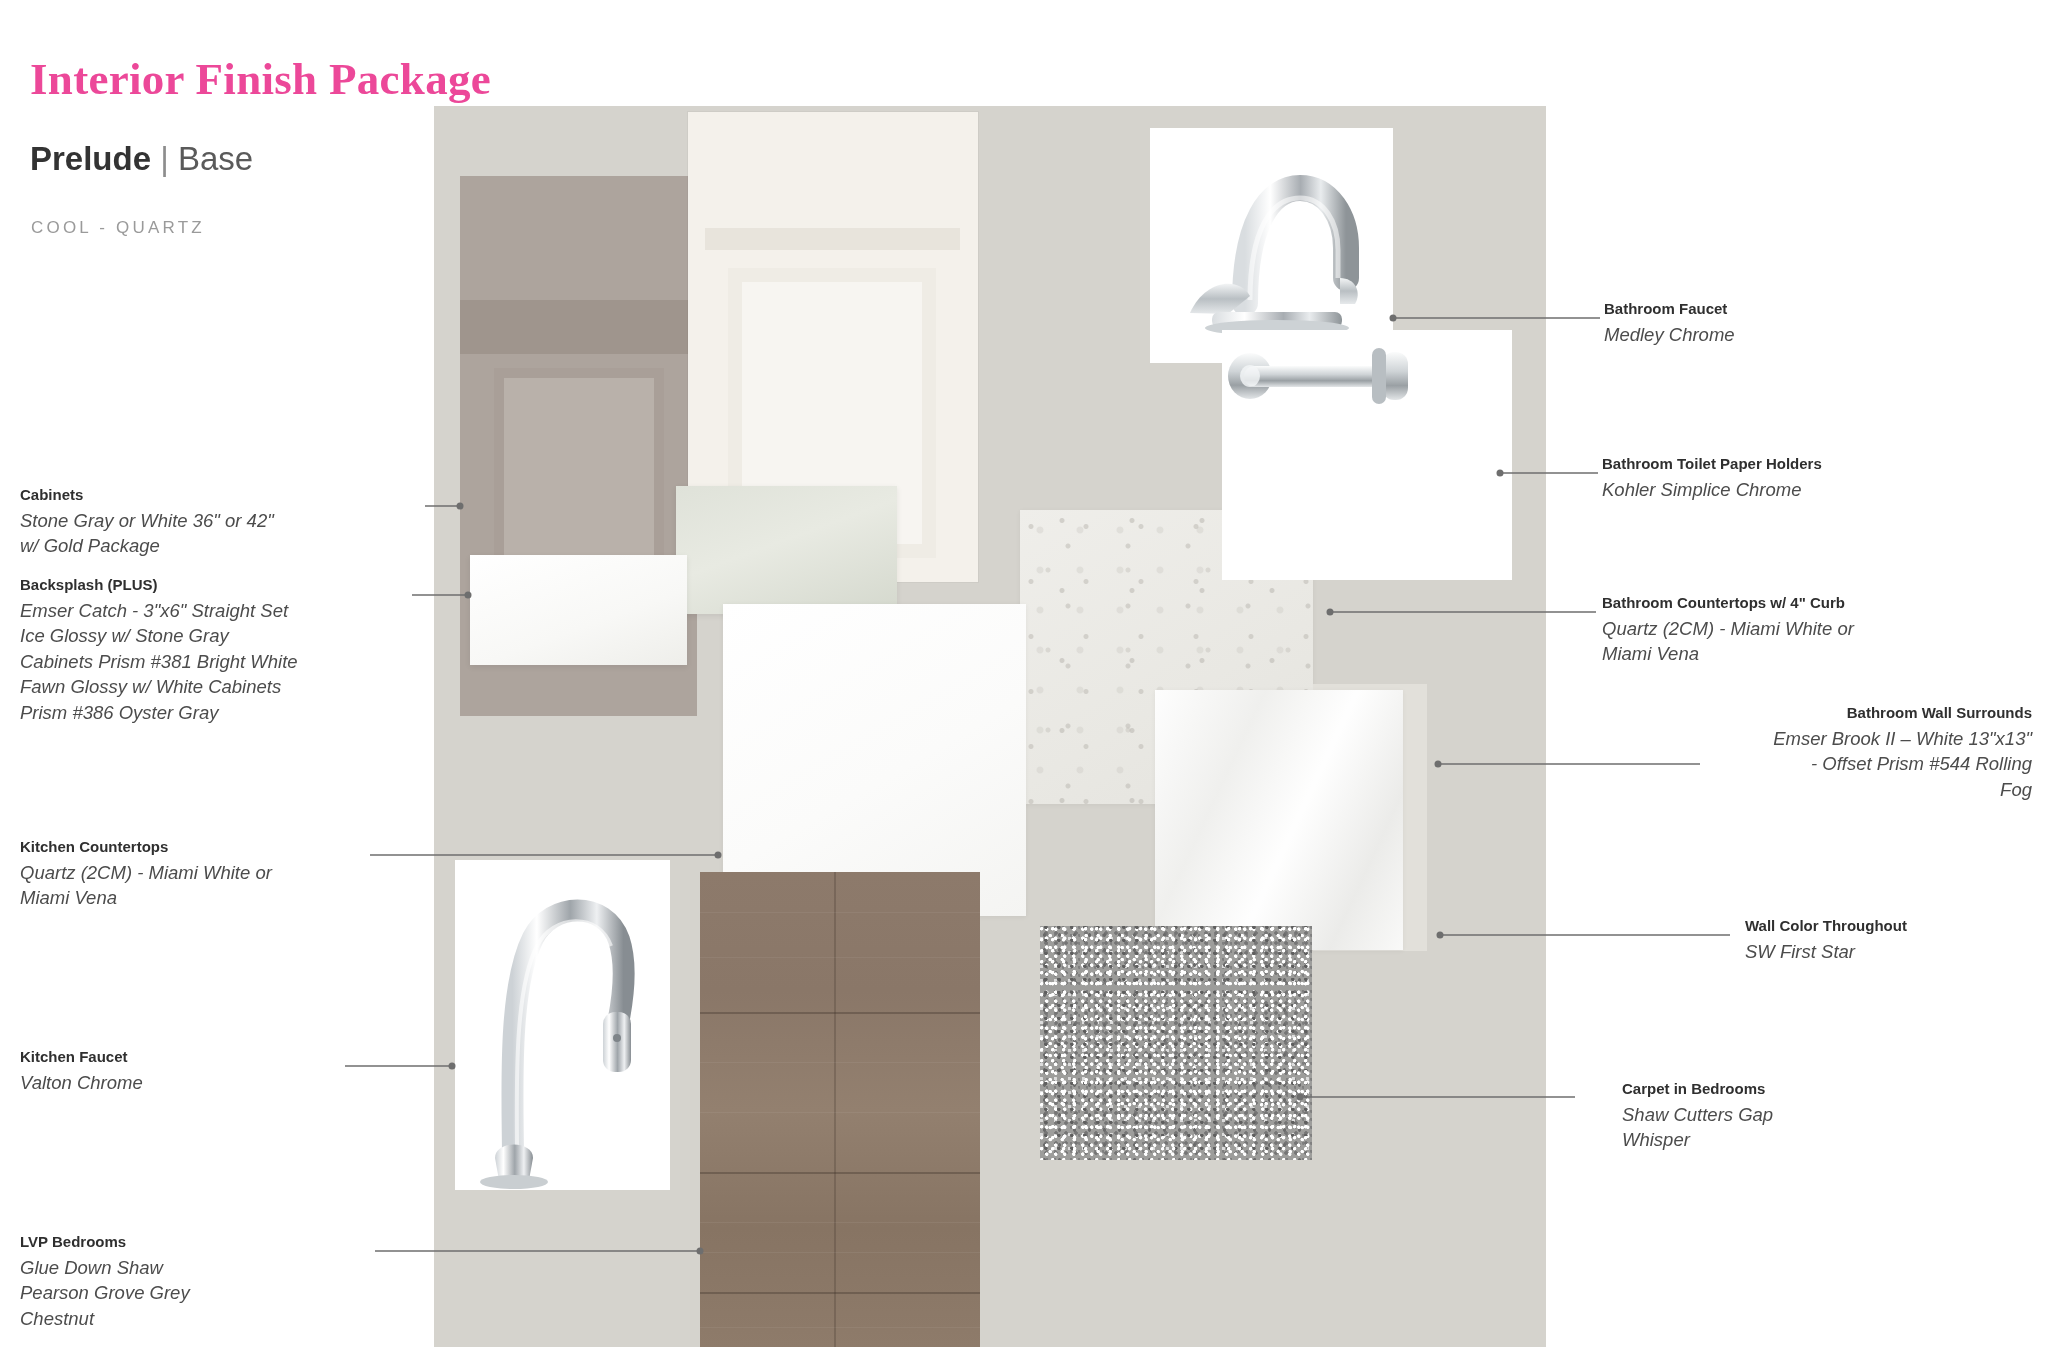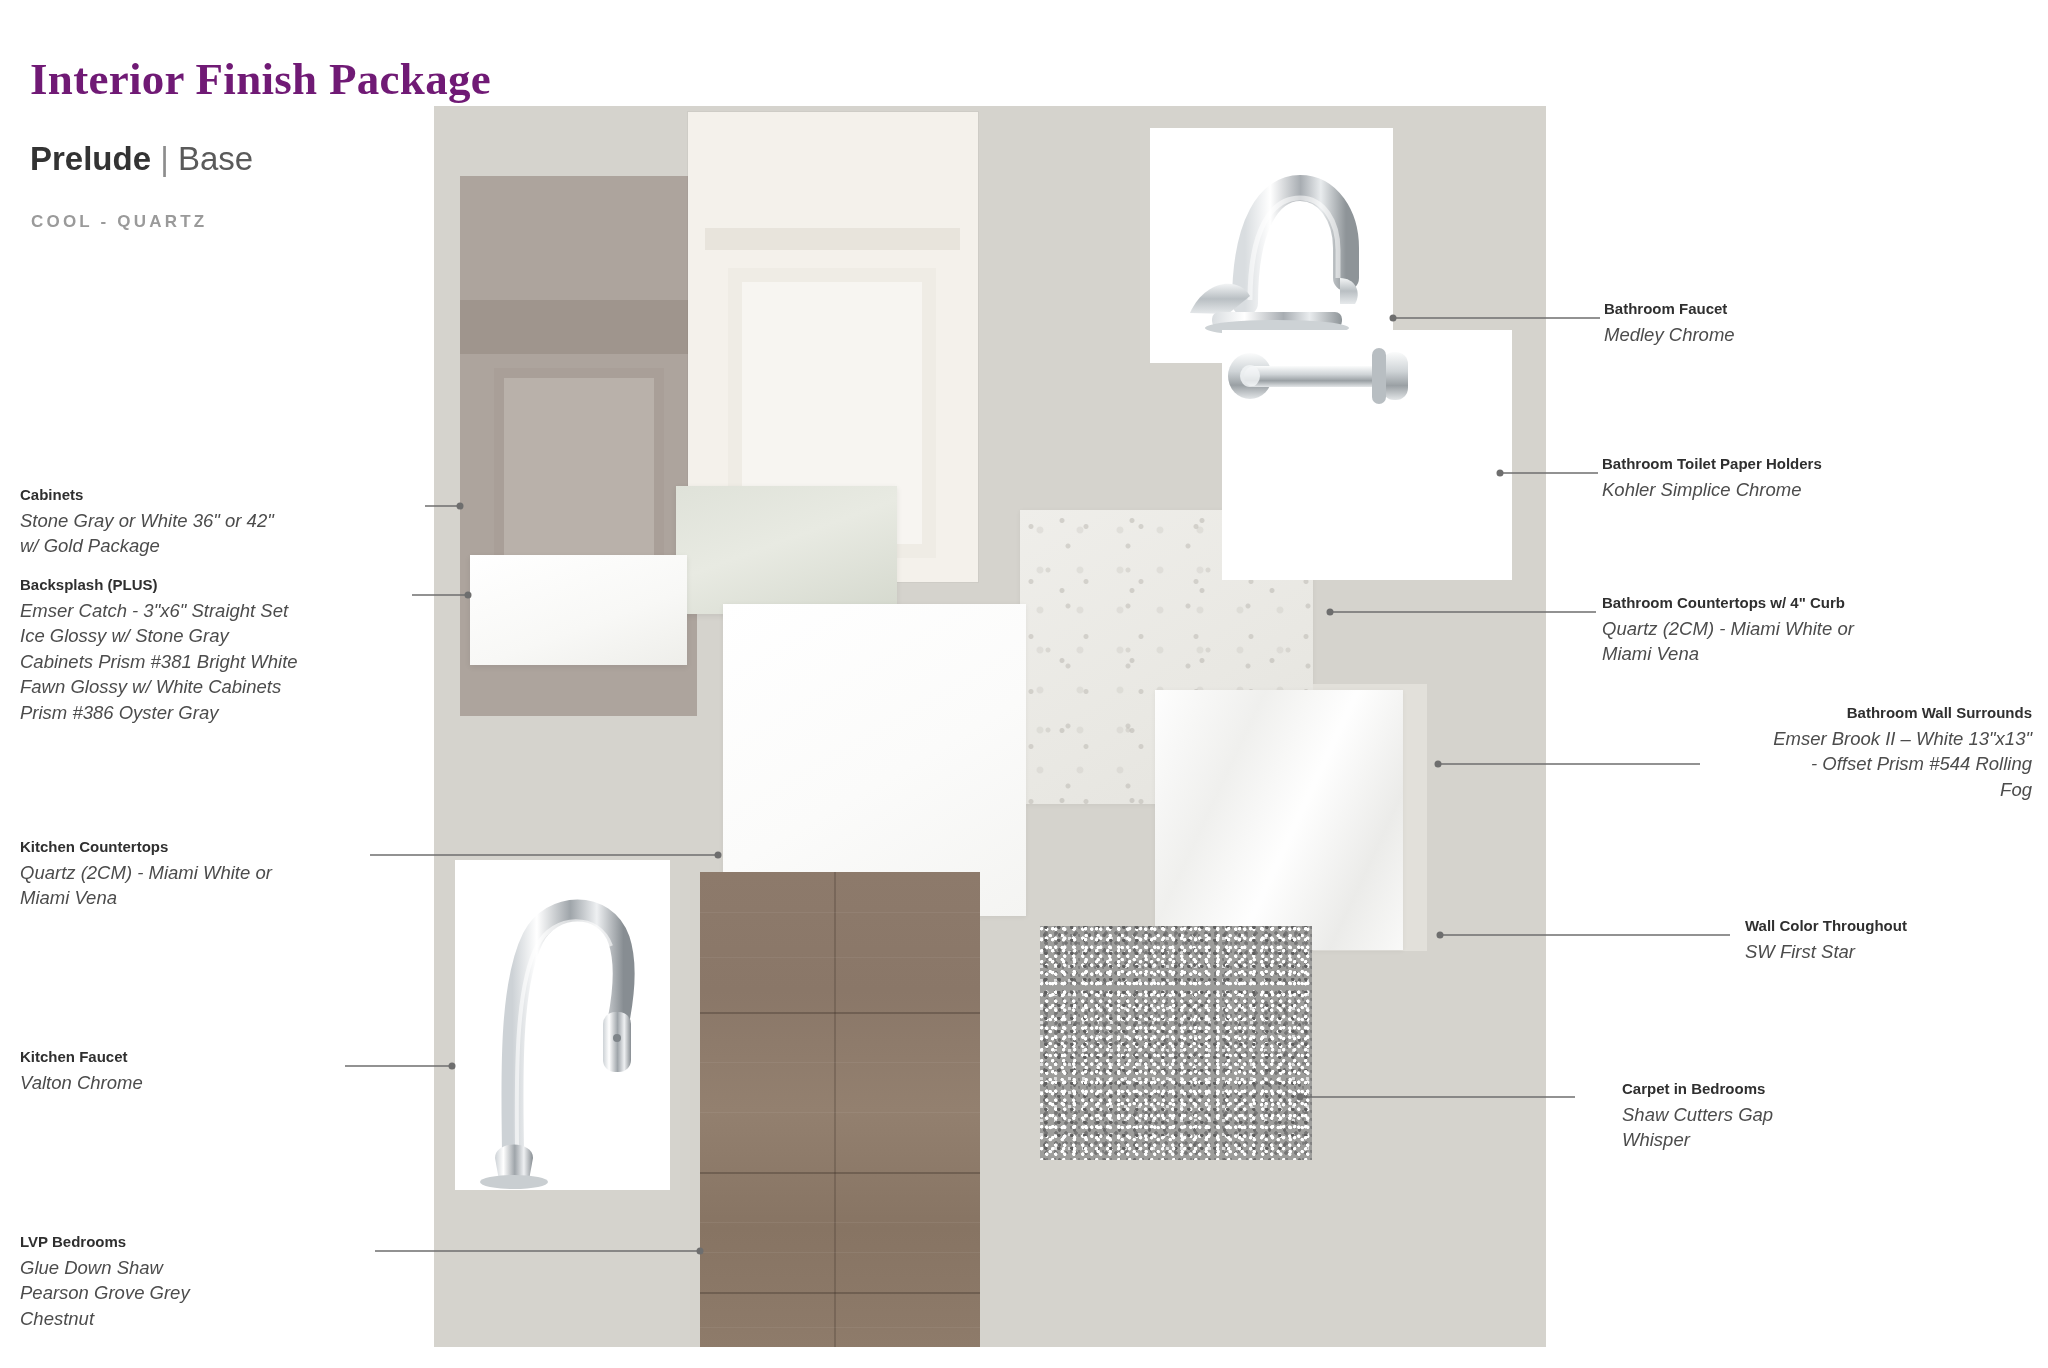--- a/index.html
+++ b/index.html
@@ -17,21 +17,21 @@
   }
 
   
   #page-title {
     position: absolute;
     left: 30px;
     top: 53px;
     font-family: "Liberation Serif", serif;
     font-weight: bold;
     font-size: 45px;
-    color: #701a75;
+    color: #ec4899;
     letter-spacing: 0.3px;
   }
   #subtitle {
     position: absolute;
     left: 30px;
     top: 140px;
     font-size: 33px;
     color: #4a4a4a;
   }
   #subtitle .bold {
@@ -43,23 +43,23 @@
     font-weight: normal;
   }
   #subtitle .light {
     color: #5a5a5a;
     font-weight: normal;
     text-align: right;
   }
   #eyebrow {
     position: absolute;
     left: 31px;
-    top: 212px;
+    top: 218px;
     font-size: 17px;
-    font-weight: bold;
+    font-weight: normal;
     letter-spacing: 3.2px;
     color: #9a9a9a;
   }
 
   
   #board {
     position: absolute;
     left: 434px;
     top: 106px;
     width: 1112px;

